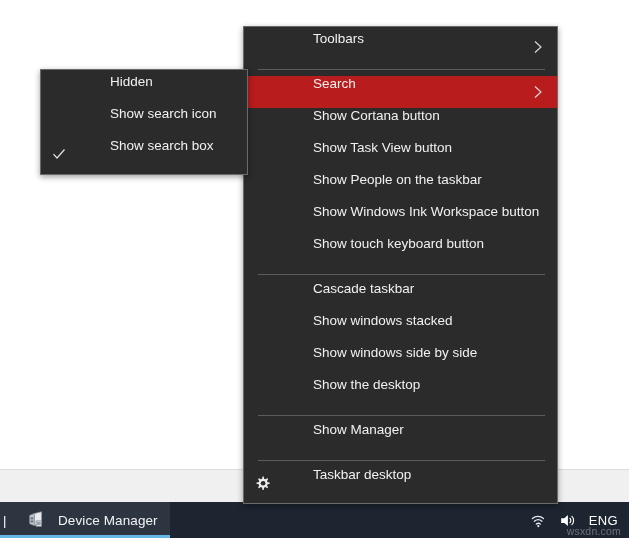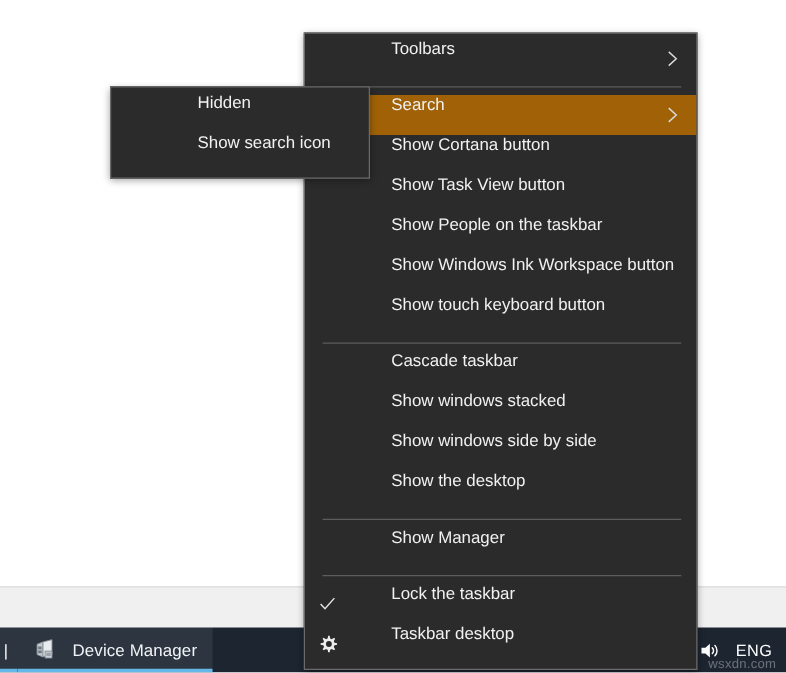--- a/index.html
+++ b/index.html
@@ -133,21 +133,21 @@
     align-items: flex-start;
     height: 32px;
     padding: 0 24px 0 0;
     color: #f1f1f1;
     font-size: 13.5px;
     white-space: nowrap;
     box-sizing: border-box;
     gap: 33px;
   }
   .ctx-item.selected {
-    background: #a16207;
+    background: #b91c1c;
   }
   .ctx-gutter {
     width: 36px;
     flex: 0 0 36px;
     display: flex;
     align-items: center;
     justify-content: center;
     height: 100%;
   }
   .ctx-label {
@@ -188,21 +188,20 @@
   }
   #menu-main .ctx-item {
     height: 32px;
   }
 
   
   #menu-search {
     left: 40px;
     top: 69px;
     width: 208px;
-    margin-left: 48px;
   }
   #menu-search .ctx-item {
     height: 32px;
   }
 
   
   #watermark {
     position: absolute;
     right: 8px;
     bottom: 1px;
@@ -327,42 +326,42 @@
 
   <div class="ctx-item">
     <span class="ctx-gutter"></span>
     <span class="ctx-label">Show Manager</span>
   </div>
 
   <div class="ctx-sep"></div>
 
   <div class="ctx-item">
     <span class="ctx-gutter">
-      <svg class="check" viewBox="0 0 14 14">
-        <path d="M1.5 7.2 L5 11 L12.5 2.5" fill="none" stroke="#e4e4e4" stroke-width="1.2"></path>
-      </svg>
-    </span>
-    <span class="ctx-label">Lock the taskbar</span>
-  </div>
-  <div class="ctx-item">
-    <span class="ctx-gutter">
       <svg class="gear" viewBox="0 0 16 16">
         <path fill="#ededed" d="M8 0.6 L9.3 0.6 L9.7 2.9 C10.2 3.05 10.7 3.27 11.1 3.55 L13.1 2.35 L14.0 3.25 L12.8 5.25 C13.05 5.67 13.27 6.15 13.4 6.65 L15.7 7.05 L15.7 8.35 L13.4 8.75 C13.27 9.25 13.05 9.73 12.8 10.15 L14.0 12.15 L13.1 13.05 L11.1 11.85 C10.7 12.13 10.2 12.35 9.7 12.5 L9.3 14.8 L8.0 14.8 L7.6 12.5 C7.1 12.35 6.6 12.13 6.2 11.85 L4.2 13.05 L3.3 12.15 L4.5 10.15 C4.25 9.73 4.03 9.25 3.9 8.75 L1.6 8.35 L1.6 7.05 L3.9 6.65 C4.03 6.15 4.25 5.67 4.5 5.25 L3.3 3.25 L4.2 2.35 L6.2 3.55 C6.6 3.27 7.1 3.05 7.6 2.9 Z"></path>
         <circle cx="8.65" cy="7.7" r="2.5" fill="#2b2b2b"></circle>
       </svg>
     </span>
     <span class="ctx-label">Taskbar desktop</span>
   </div>
 
 </div>
 
 <div class="ctx-menu" id="menu-search">
   <div class="ctx-item">
     <span class="ctx-gutter"></span>
     <span class="ctx-label">Hidden</span>
   </div>
   <div class="ctx-item">
     <span class="ctx-gutter"></span>
     <span class="ctx-label">Show search icon</span>
   </div>
+  <div class="ctx-item">
+    <span class="ctx-gutter">
+      <svg class="check" viewBox="0 0 14 14">
+        <path d="M1.5 7.2 L5 11 L12.5 2.5" fill="none" stroke="#e4e4e4" stroke-width="1.2"></path>
+      </svg>
+    </span>
+    <span class="ctx-label">Show search box</span>
+  </div>
 </div>
 
 <div id="watermark">wsxdn.com</div>
 
 </body></html>

